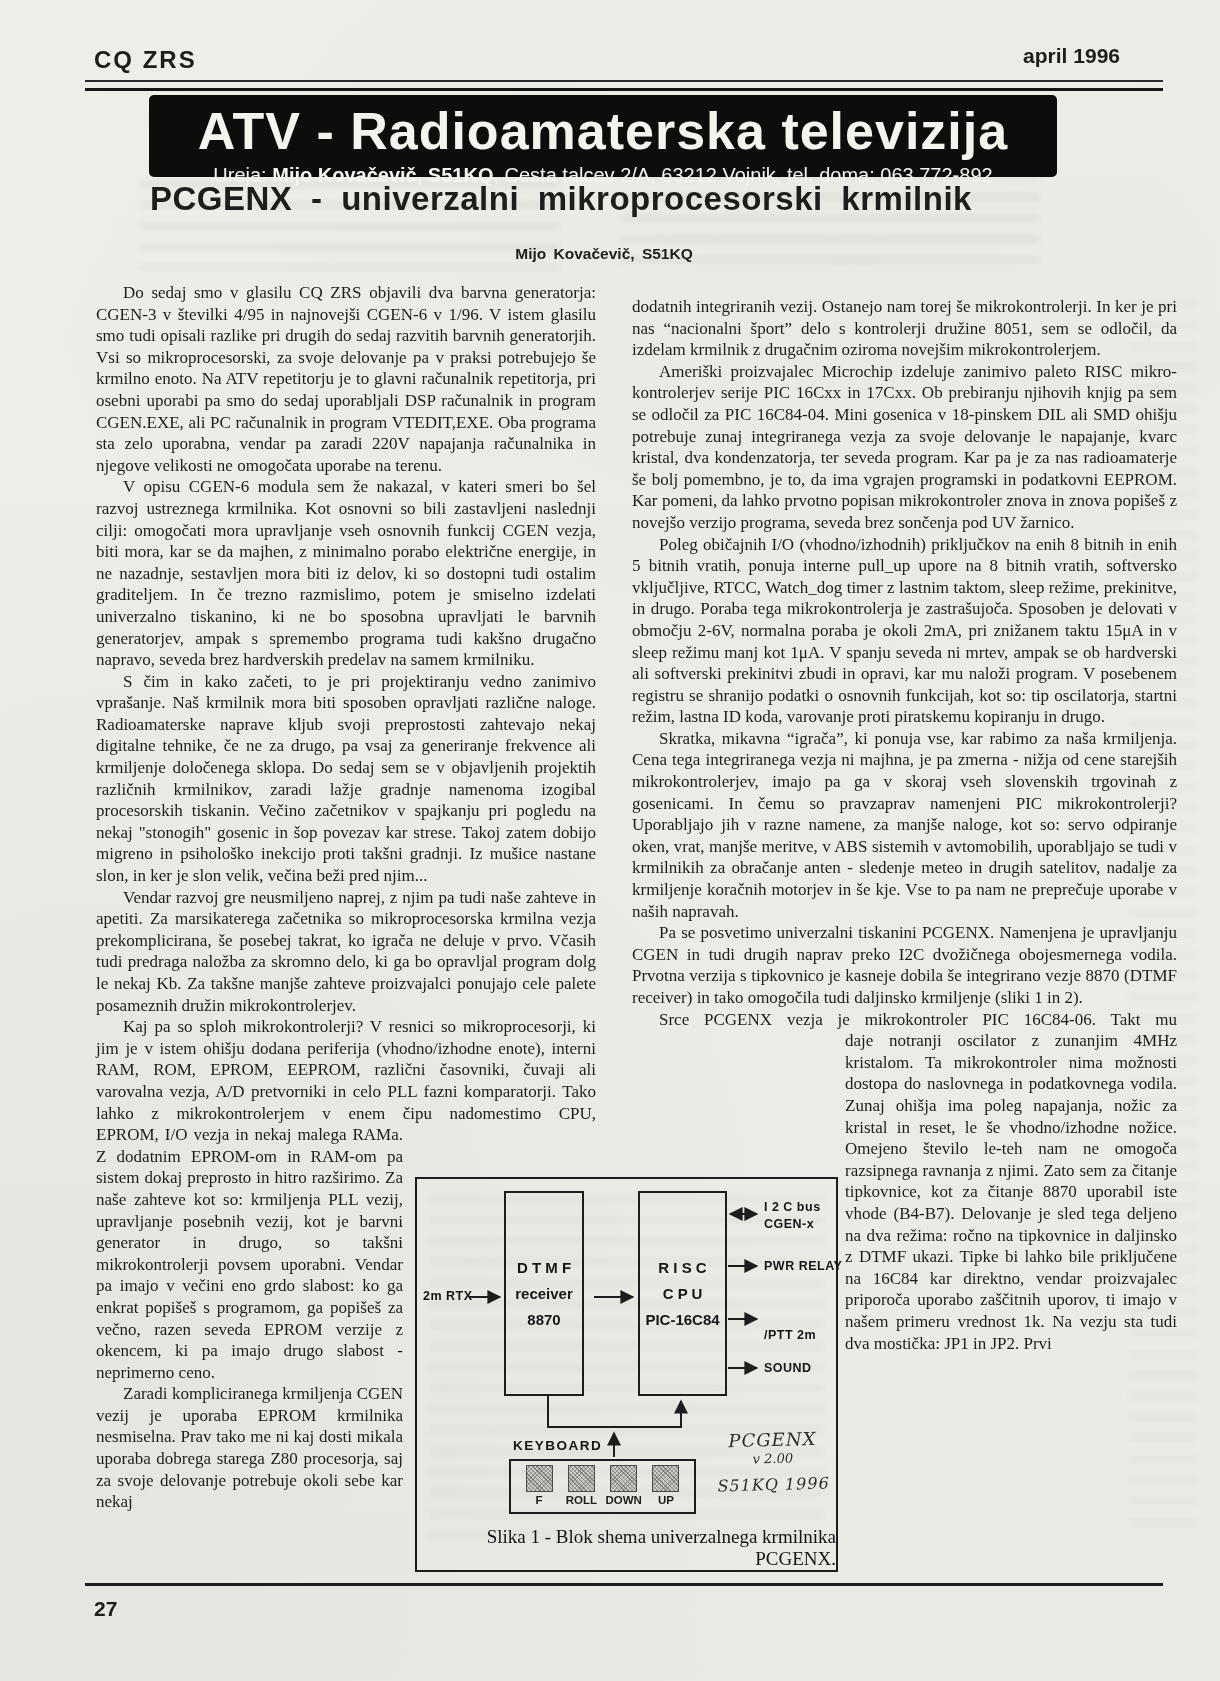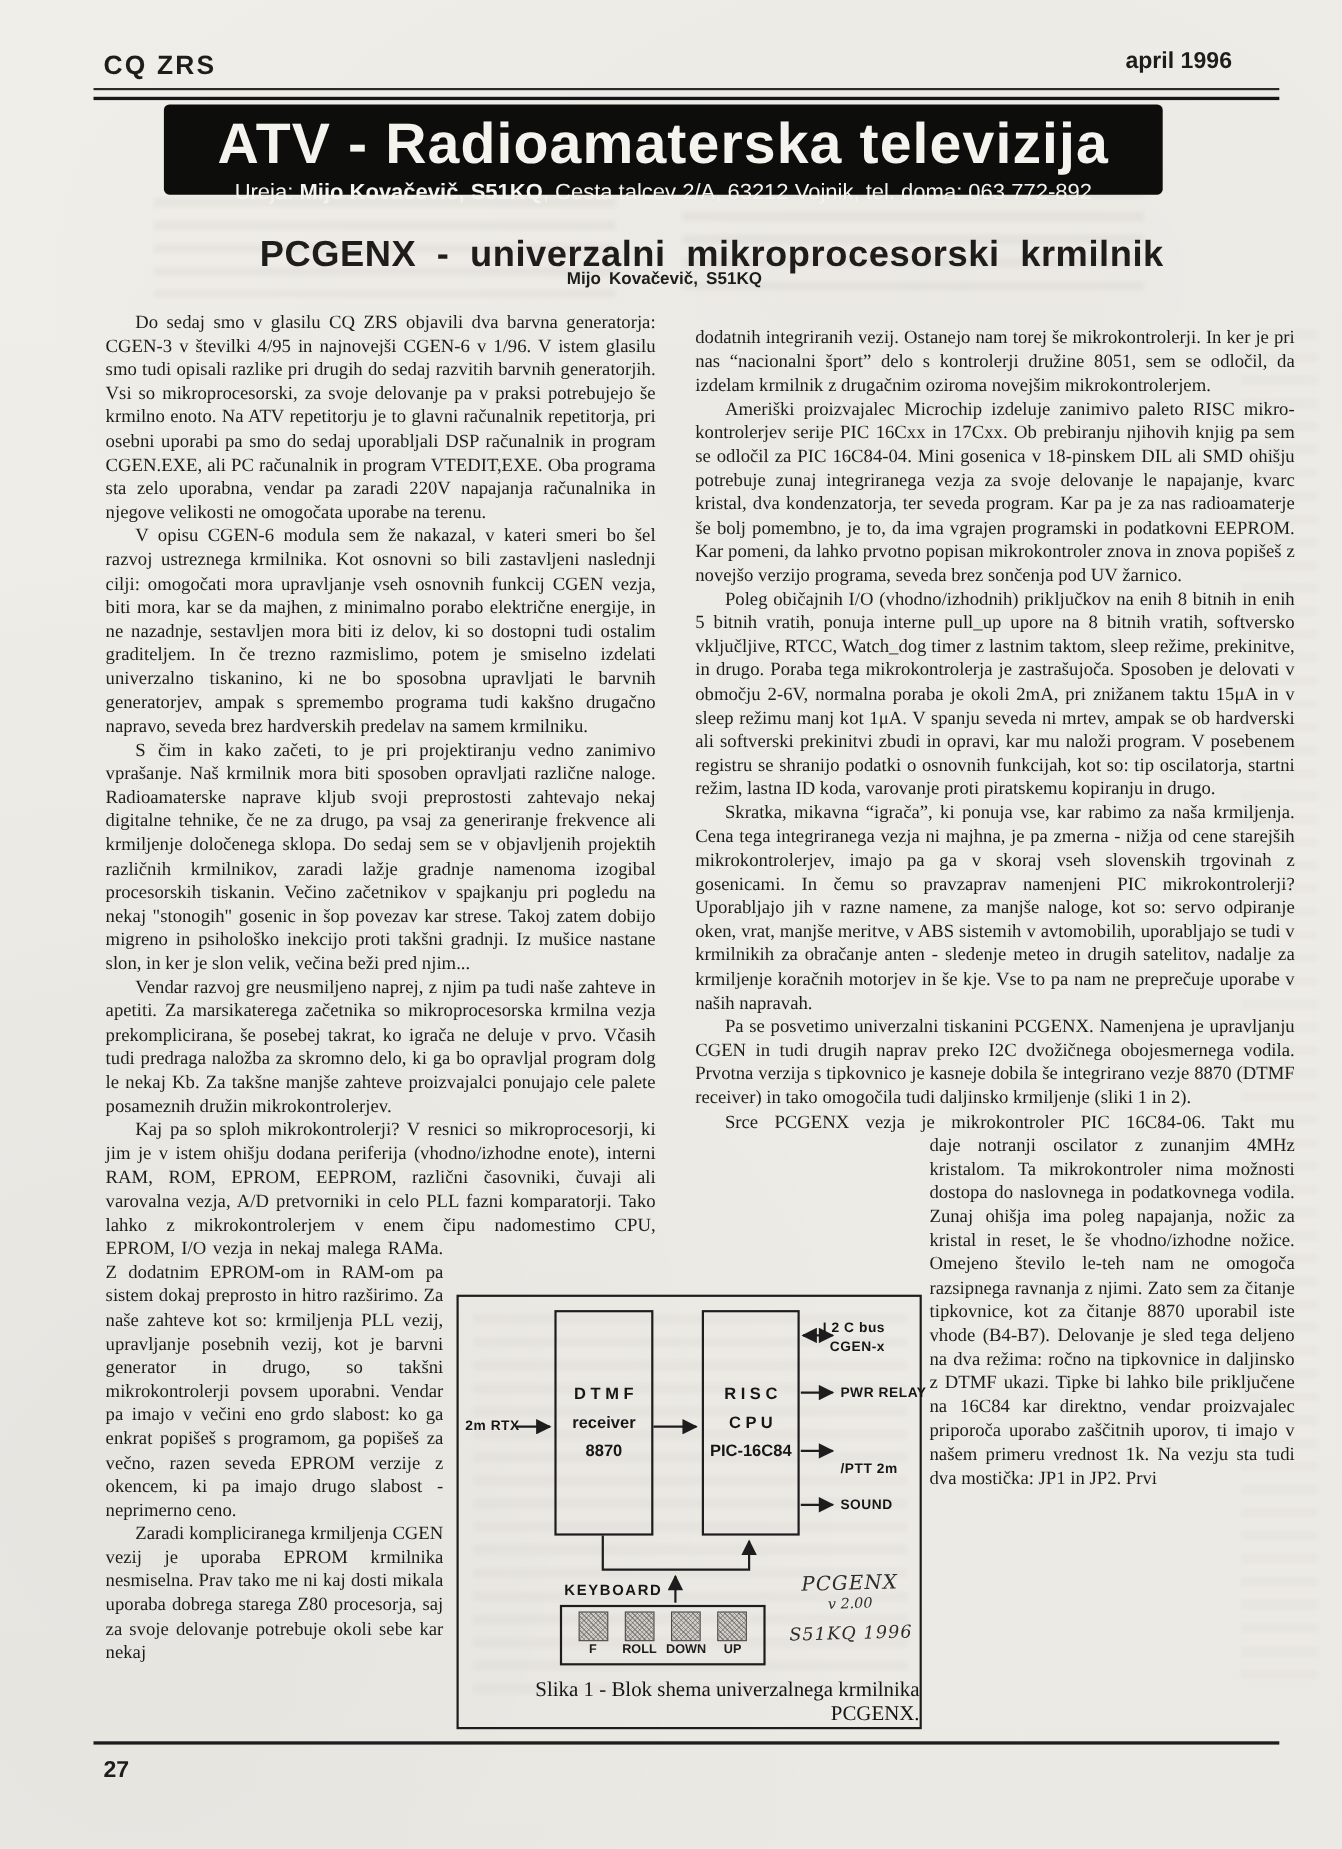--- a/index.html
+++ b/index.html
@@ -31,46 +31,46 @@
   
   .banner{
     left:149px; top:95px; width:908px; height:82px; background:#0d0d0c; border-radius:5px;
     z-index:1; text-align:center; color:#f5f3ee;
   }
   .banner-title{margin-top:6px; font-size:52px; font-weight:900; letter-spacing:1px;}
   .banner-sub{margin-top:3px; font-size:20px; font-weight:400;}
   .banner-sub b{font-weight:bold;}
 
   
-  .art-title{left:150px; top:212px; width:908px; text-align:right; font-size:33px; font-weight:900; word-spacing:9px; letter-spacing:0.5px; z-index:1;}
+  .art-title{left:150px; top:180px; width:908px; text-align:left; font-size:33px; font-weight:900; word-spacing:9px; letter-spacing:0.5px; z-index:1;}
   .art-author{left:150px; top:245px; width:908px; text-align:center; font-size:15.5px; font-weight:bold; word-spacing:3px; z-index:1;}
 
   
   .col{position:absolute; z-index:1; font-size:17px; line-height:21.6px; text-align:justify;}
   .col-left{left:96px;  top:282px; width:500px;}
   .col-right{left:632px; top:296px; width:545px;}
   .col p{margin:0; text-indent:27px;}
   .col p.noindent{text-indent:0;}
   .col p.force-justify{text-align-last:justify;}
   .spacer-l{float:right; width:193px; height:560px;}
   .spacer-r{float:left;  width:213px; height:560px;}
 
   
   .figure{left:415px; top:1177px; width:423px; height:395px; border:2px solid #1d1d1d; z-index:2; box-sizing:border-box;}
   .fig-svg{position:absolute; left:0; top:0; z-index:1;}
   .fig-box{
     position:absolute; border:2px solid #1d1d1d; box-sizing:border-box; z-index:2;
     display:flex; flex-direction:column; align-items:center; justify-content:center; gap:9px;
     font-family:"Liberation Sans","DejaVu Sans",sans-serif; font-weight:bold; font-size:15px; color:#161616;
   }
-  .box-dtmf{left:87px; top:12px; width:90px; height:205px;}
+  .box-dtmf{left:87px; top:12px; width:80px; height:205px;}
   .box-cpu{left:221px; top:12px; width:89px; height:205px;}
   .fig-lbl{position:absolute; font-family:"Liberation Sans","DejaVu Sans",sans-serif; font-weight:bold; font-size:12.5px; letter-spacing:0.5px; color:#161616; z-index:2; white-space:nowrap;}
   .lbl-2mrtx{left:6px; top:110px;}
-  .lbl-i2c{left:331px; top:20px; line-height:17px;text-align:right;}
+  .lbl-i2c{left:347px; top:20px; line-height:17px;}
   .lbl-pwr{left:347px; top:80px;}
   .lbl-ptt{left:347px; top:149px;}
   .lbl-sound{left:347px; top:182px;text-align:center;}
   .kbd-label{left:96px; top:259px; font-size:13.5px; letter-spacing:1.5px;}
   .kbd-box{
     position:absolute; left:92px; top:280px; width:187px; height:55px; border:2px solid #1d1d1d; box-sizing:border-box; z-index:2;
     display:flex; justify-content:space-between; padding:4px 12px 2px;
   }
   .key{display:flex; flex-direction:column; align-items:center; width:32px;}
   .keycap{

